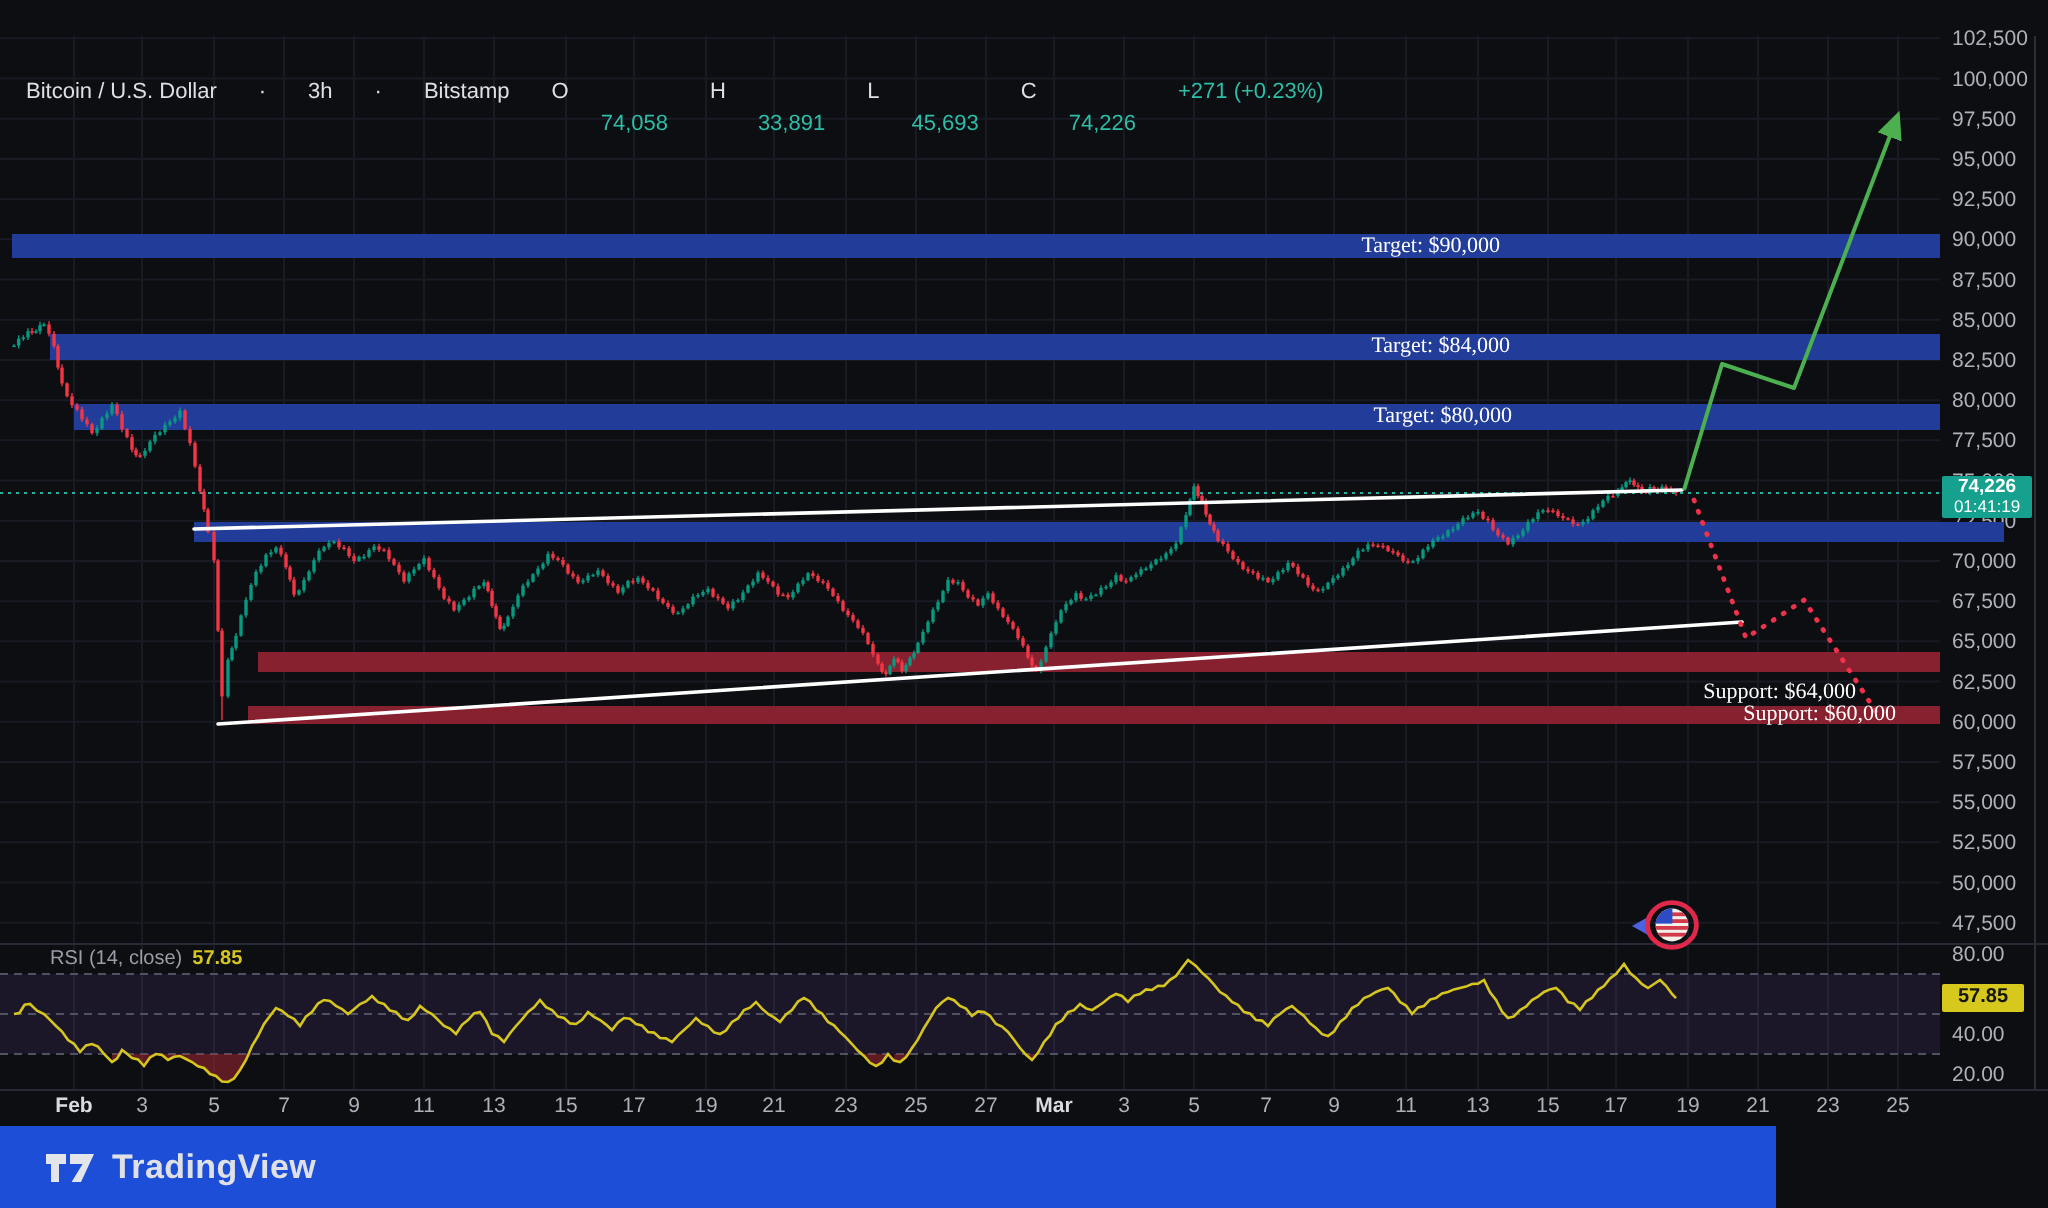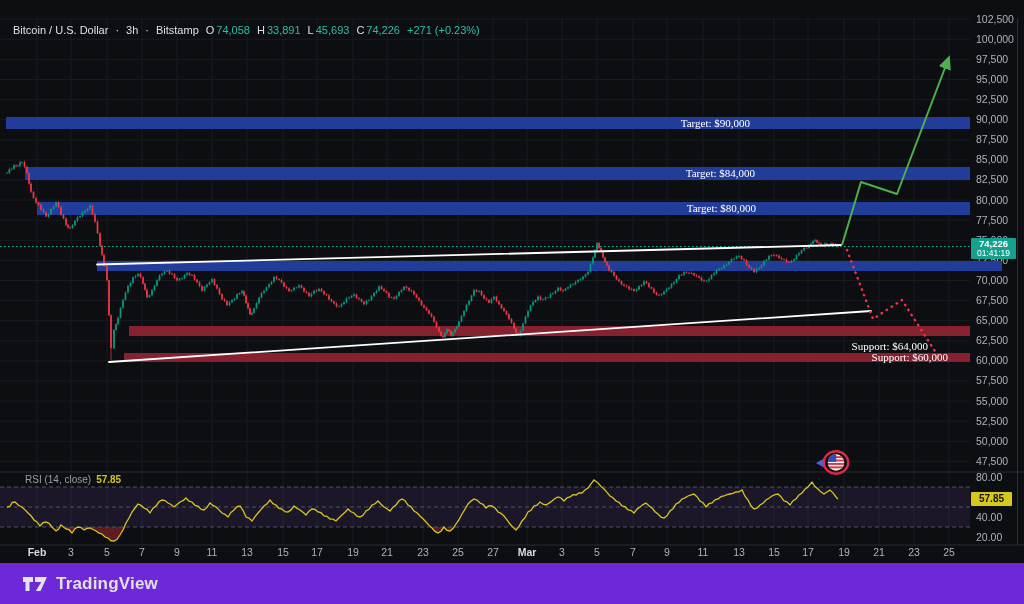--- a/index.html
+++ b/index.html
@@ -1,27 +1,27 @@
 <!DOCTYPE html>
 <html><head>
 <meta charset="utf-8">
 <style>
   html,body{margin:0;padding:0;background:#000;}
   .screen{position:relative;width:1024px;height:604px;background:#0d0e12;overflow:hidden;
           font-family:"Liberation Sans",sans-serif;-webkit-font-smoothing:antialiased;}
   #chart-svg{position:absolute;left:0;top:0;z-index:1;}
   .topbar{position:absolute;left:0;top:0;width:1024px;height:18px;background:#060607;z-index:5;
           color:#fff;font-size:11px;font-weight:700;line-height:18px;padding-left:9px;box-sizing:border-box;}
-  .bottombar{position:absolute;left:0;top:563px;width:1024px;height:41px;background:#6d28d9;z-index:5;
+  .bottombar{position:absolute;left:0;top:563px;width:888px;height:41px;background:#1d4ed8;z-index:5;
           display:flex;align-items:center;}
   .tvlogo{display:flex;align-items:center;margin-left:22px;gap:8px;}
   .tvlogo .brand{color:#dfe1e6;font-size:17px;font-weight:700;letter-spacing:.2px;}
   .legend{position:absolute;left:13px;top:24px;z-index:3;font-size:11px;color:#dde0e6;
-          display:flex;gap:7px;align-items:center;white-space:nowrap;}
-  .legend .val{color:#2ebda6;}
+          display:flex;gap:21px;align-items:center;white-space:nowrap;}
+  .legend .val{color:#2ebda6;margin-top:32px;}
   .legend .chg{color:#2ebda6;}
   .zone-label{position:absolute;z-index:3;color:#fff;font-size:11px;font-weight:400;
           white-space:nowrap;text-align:right;line-height:11px;font-family:Liberation Serif, serif;}
   .price-box{position:absolute;left:971px;top:238px;width:45px;height:21px;background:#16a18e;
           z-index:4;color:#fff;text-align:center;border-radius:1px;}
   .price-box .p{font-size:9.5px;font-weight:700;line-height:11px;}
   .price-box .cd{font-size:8.5px;line-height:9px;}
   .rsi-box{position:absolute;left:971px;top:492px;width:41px;height:14px;background:#d7c81d;
           z-index:4;color:#15160a;font-size:10px;font-weight:700;text-align:center;line-height:14px;border-radius:1px;}
   .rsi-legend{position:absolute;left:9px;top:474px;z-index:3;font-size:10px;color:#9a9da6;white-space:nowrap;padding-left:16px;}

